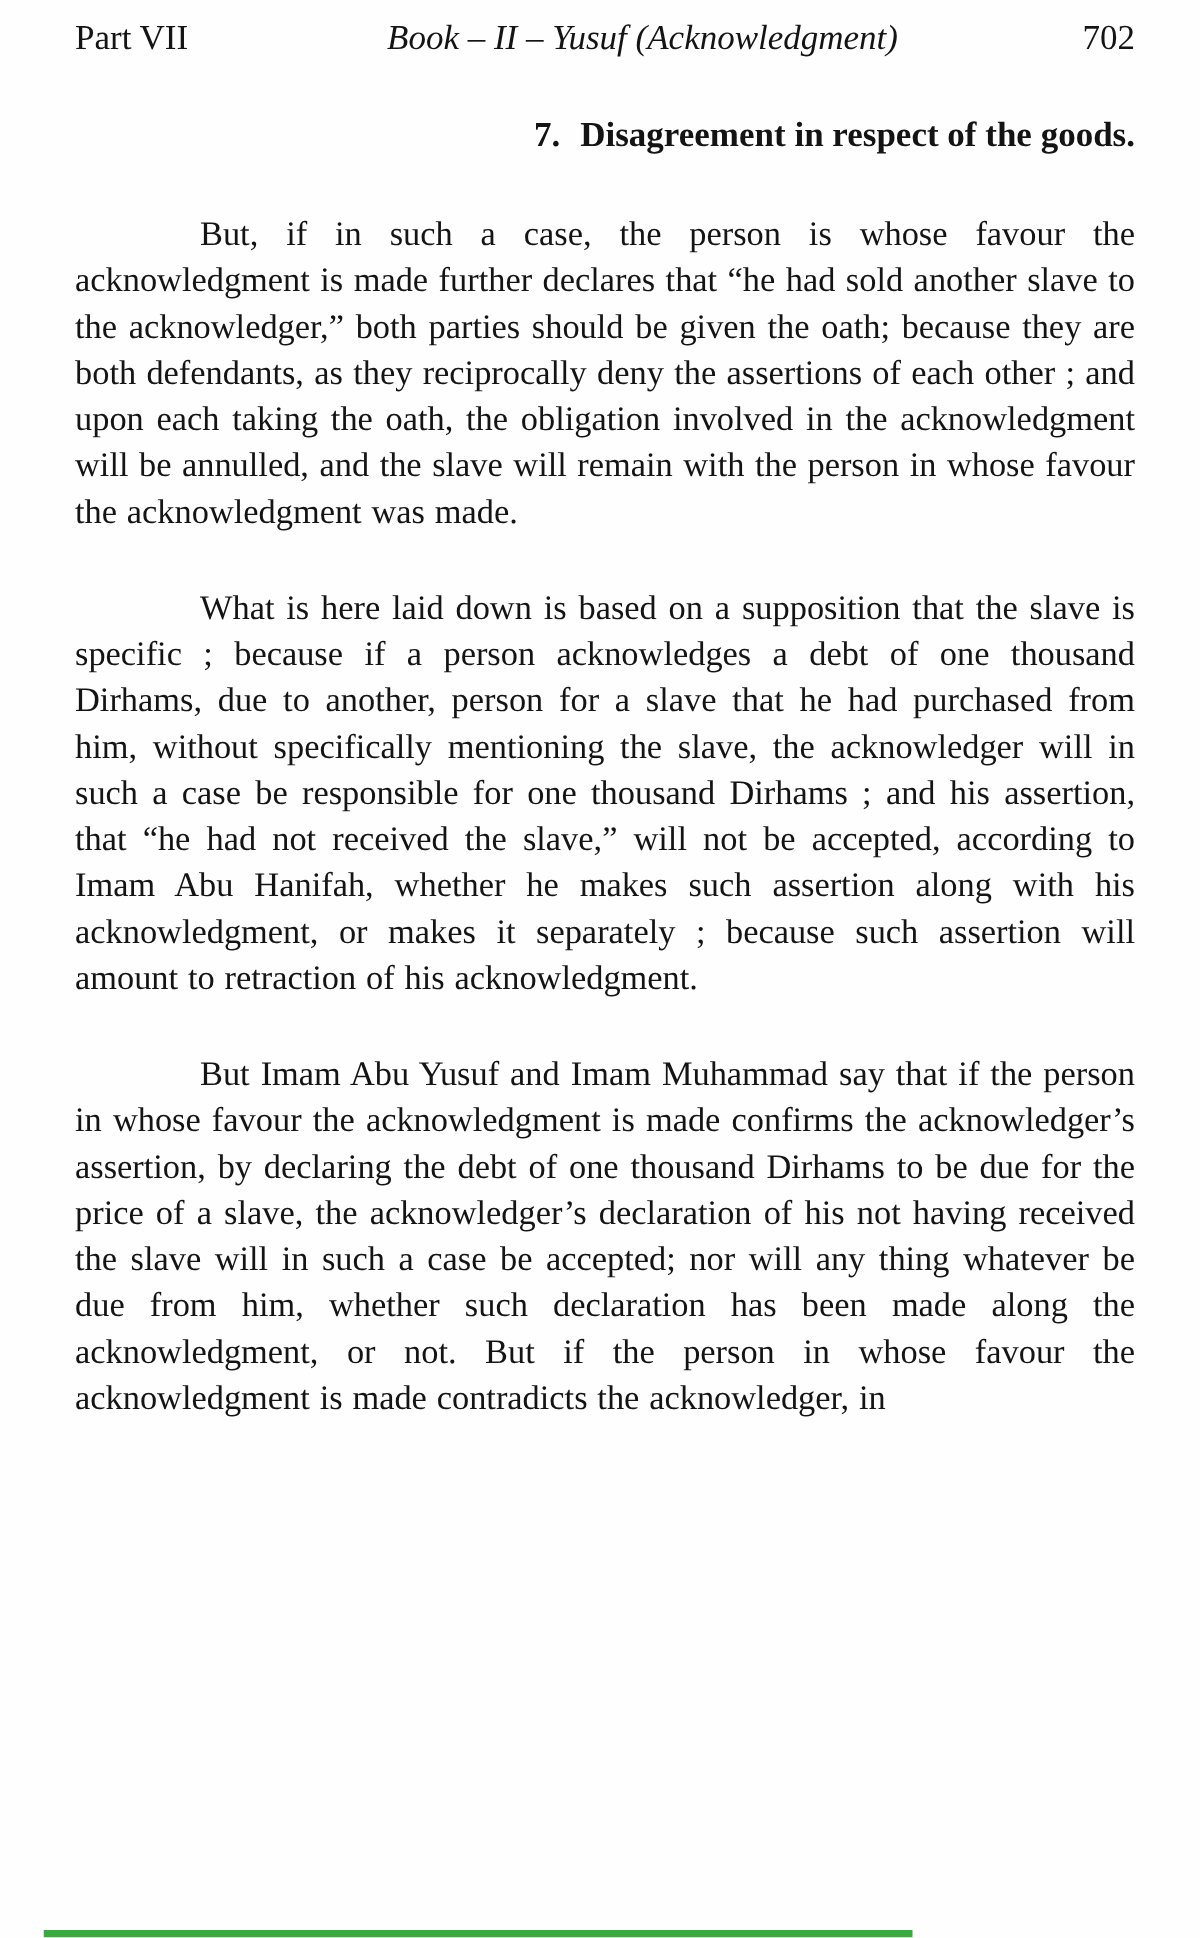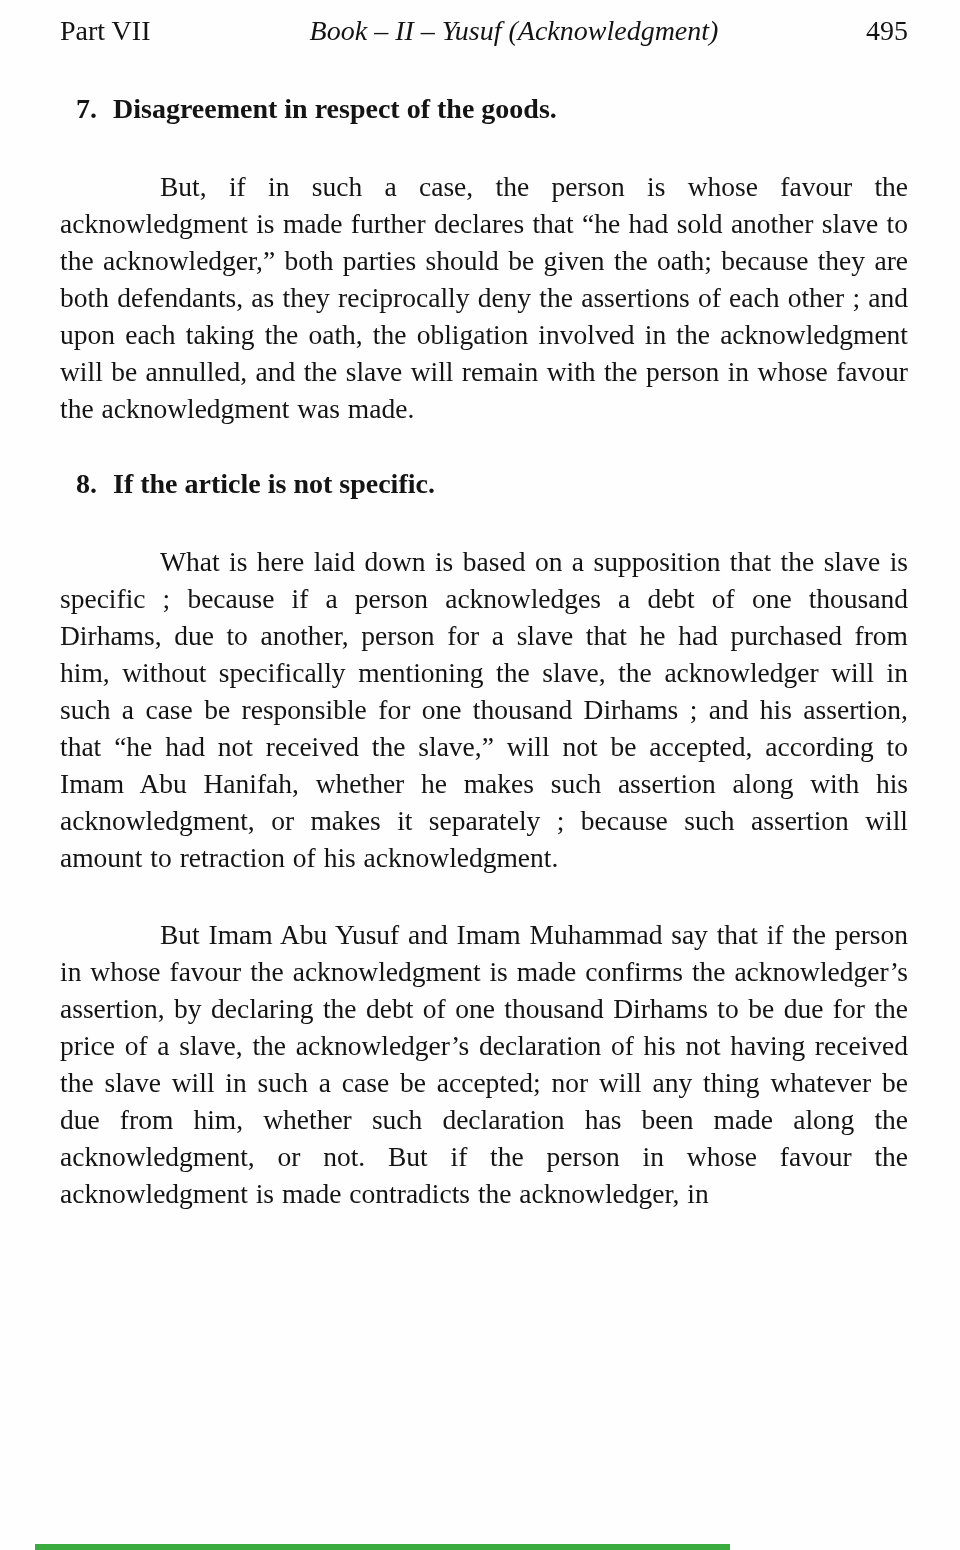--- a/index.html
+++ b/index.html
@@ -54,20 +54,21 @@
   }
   .body-text p.indent {
     text-indent: 100px;
     font-family: Liberation Serif, serif;
   }
   .section-heading {
     font-size: 28px;
     line-height: 34px;
     font-weight: bold;
     margin: 0 0 42px 16px;
+    text-align: right;
   }
   .section-heading .num {
     margin-right: 16px;
   }
   .scan-bar {
     position: absolute;
     bottom: 0;
     left: 35px;
     width: 695px;
     height: 6px;
@@ -75,35 +76,32 @@
   }
 </style>
 </head>
 <body>
 
 <div class="page">
 
   <div class="running-header">
     <span class="part">Part VII</span>
     <span class="book-title">Book – II – Yusuf (Acknowledgment)</span>
-    <span class="page-num">495</span>
+    <span class="page-num">702</span>
   </div>
 
   <div class="body-text">
 
 
     <div class="section-heading">
       <span class="num">7.</span><span>Disagreement in respect of the goods.</span>
     </div>
 
     <p class="indent">But, if in such a case, the person is whose favour the acknowledgment is made further declares that “he had sold another slave to the acknowledger,” both parties should be given the oath; because they are both defendants, as they reciprocally deny the assertions of each other ; and upon each taking the oath, the obligation involved in the acknowledgment will be annulled, and the slave will remain with the person in whose favour the acknowledgment was made.</p>
 
-    <div class="section-heading">
-      <span class="num">8.</span><span>If the article is not specific.</span>
-    </div>
 
     <p class="indent">What is here laid down is based on a supposition that the slave is specific ; because if a person acknowledges a debt of one thousand Dirhams, due to another, person for a slave that he had purchased from him, without specifically mentioning the slave, the acknowledger will in such a case be responsible for one thousand Dirhams ; and his assertion, that “he had not received the slave,” will not be accepted, according to Imam Abu Hanifah, whether he makes such assertion along with his acknowledgment, or makes it separately ; because such assertion will amount to retraction of his acknowledgment.</p>
 
     <p class="indent">But Imam Abu Yusuf and Imam Muhammad say that if the person in whose favour the acknowledgment is made confirms the acknowledger’s assertion, by declaring the debt of one thousand Dirhams to be due for the price of a slave, the acknowledger’s declaration of his not having received the slave will in such a case be accepted; nor will any thing whatever be due from him, whether such declaration has been made along the acknowledgment, or not. But if the person in whose favour the acknowledgment is made contradicts the acknowledger, in</p>
 
   </div>
 
   <div class="scan-bar" style="background: rgb(58, 171, 62);"></div>
 
 </div>

